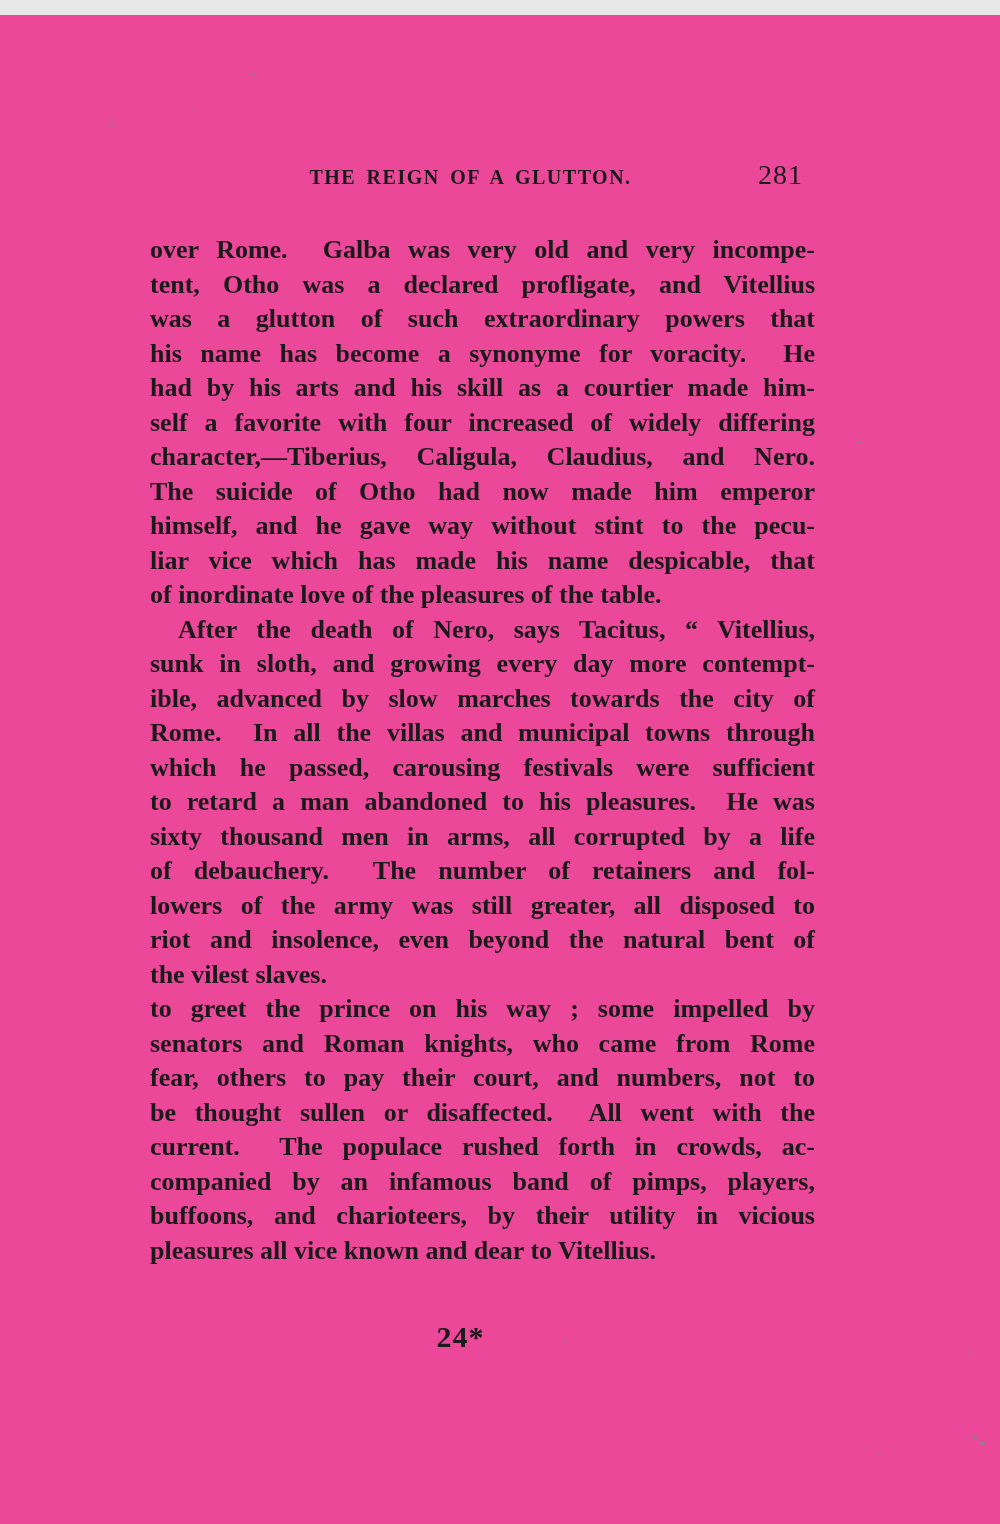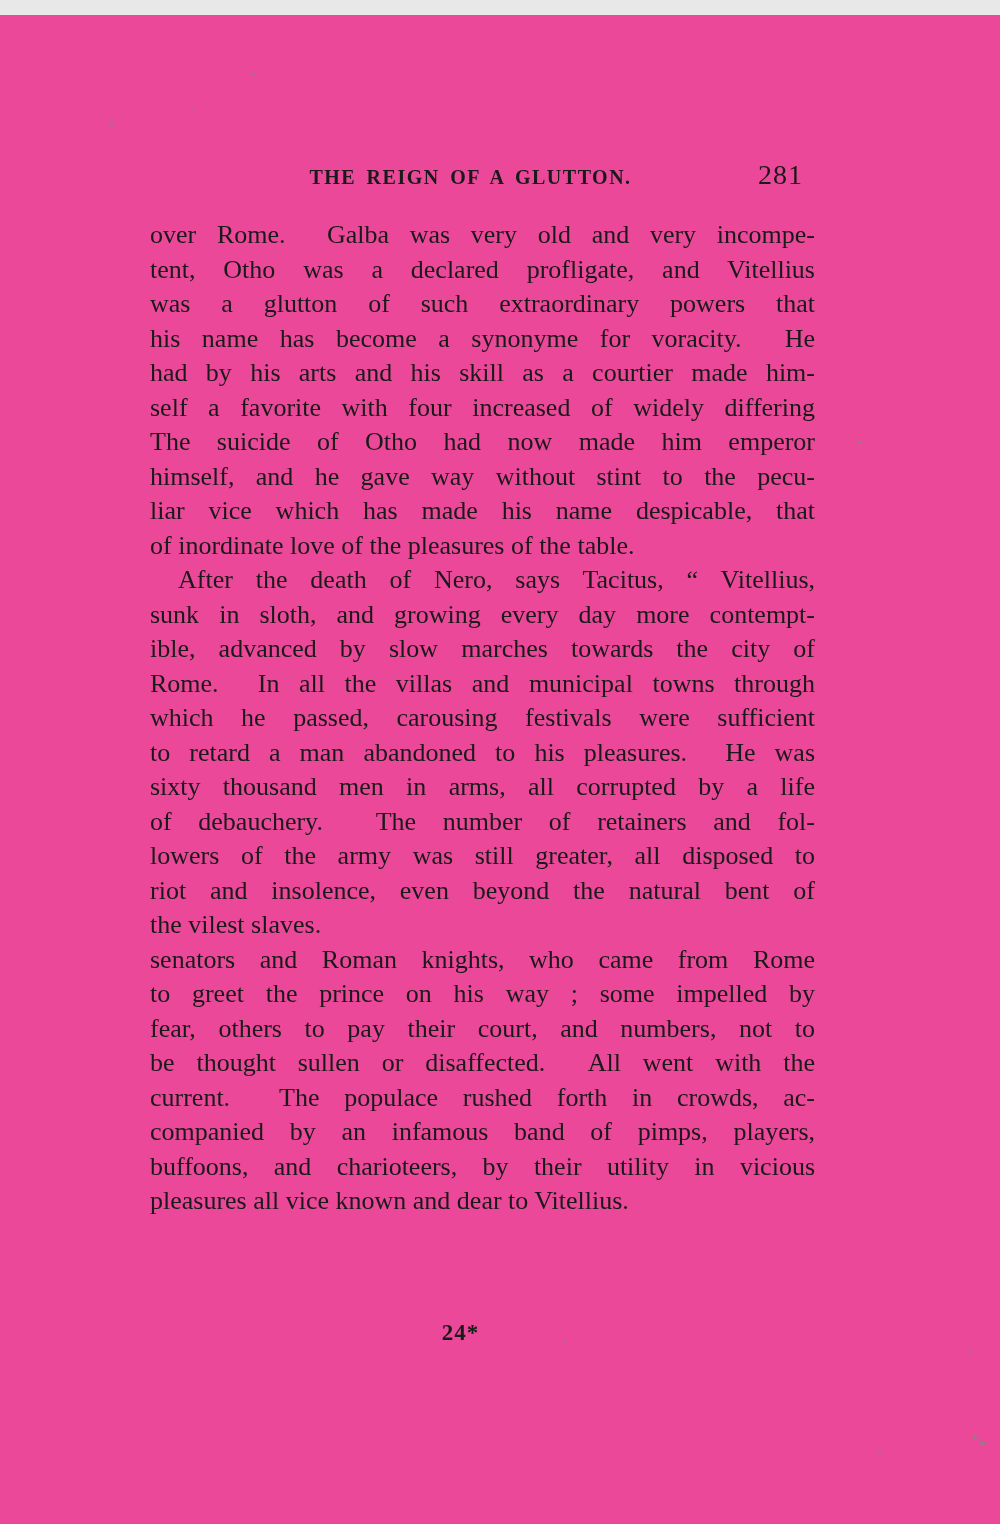--- a/index.html
+++ b/index.html
@@ -14,34 +14,34 @@
   }
   .header { position:absolute; top:144px; left:150px; width:665px; height:38px; }
   .running-title {
     position:absolute; left:50%; top:7px; transform:translateX(-50%);
     margin-left:-12px;
     font-size:20px; font-weight:bold;
     letter-spacing:1.5px; word-spacing:4px;
     white-space:nowrap;
   }
   .page-number { position:absolute; right:12px; top:0px; font-size:28px; letter-spacing:1px; }
-  .body-block { position:absolute; top:203px; left:150px; width:665px; }
+  .body-block { position:absolute; top:218px; left:150px; width:665px;font-weight:bold; }
   .tl {
     height:34.5px; line-height:34.5px;
     font-size:26px;
     text-align:justify;
     text-align-last:justify;
     white-space:normal;
   }
   .tl.lastline { text-align-last:left; }
   .tl.indent { text-indent:28px; }
   .sig {
     position:absolute; top:1305px; left:150px; width:665px;
     text-align:center; padding-right:44px; box-sizing:border-box;
-    font-size:23px; font-weight:bold; letter-spacing:1px;
+    font-size:30px; font-weight:bold; letter-spacing:1px;
   }
   .speck { position:absolute; background:#858585; border-radius:50%; }
 </style>
 </head>
 <body>
 
 <div class="page">
 
   <div class="header">
     <span class="running-title">THE REIGN OF A GLUTTON.</span>
@@ -50,20 +50,21 @@
 
   <div class="body-block">
 
     <div>
       <div class="tl">over Rome.&nbsp; Galba was very old and very incompe-</div>
       <div class="tl">tent, Otho was a declared profligate, and Vitellius</div>
       <div class="tl">was a glutton of such extraordinary powers that</div>
       <div class="tl">his name has become a synonyme for voracity.&nbsp; He</div>
       <div class="tl">had by his arts and his skill as a courtier made him-</div>
       <div class="tl">self a favorite with four increased of widely differing</div>
+      <div class="tl">character,—Tiberius, Caligula, Claudius, and Nero.</div>
       <div class="tl">The suicide of Otho had now made him emperor</div>
       <div class="tl">himself, and he gave way without stint to the pecu-</div>
       <div class="tl">liar vice which has made his name despicable, that</div>
       <div class="tl lastline">of inordinate love of the pleasures of the table.</div>
     </div>
 
     <div>
       <div class="tl indent">After the death of Nero, says Tacitus, “ Vitellius,</div>
       <div class="tl">sunk in sloth, and growing every day more contempt-</div>
       <div class="tl">ible, advanced by slow marches towards the city of</div>
@@ -71,22 +72,22 @@
       <div class="tl">which he passed, carousing festivals were sufficient</div>
       <div class="tl">to retard a man abandoned to his pleasures.&nbsp; He was</div>
       <div class="tl">sixty thousand men in arms, all corrupted by a life</div>
       <div class="tl">of debauchery.&nbsp; The number of retainers and fol-</div>
       <div class="tl">lowers of the army was still greater, all disposed to</div>
       <div class="tl">riot and insolence, even beyond the natural bent of</div>
       <div class="tl lastline">the vilest slaves.</div>
     </div>
 
     <div>
+      <div class="tl">to greet the prince on his way ; some impelled by</div>
       <div class="tl">senators and Roman knights, who came from Rome</div>
-      <div class="tl">to greet the prince on his way ; some impelled by</div>
       <div class="tl">fear, others to pay their court, and numbers, not to</div>
       <div class="tl">be thought sullen or disaffected.&nbsp; All went with the</div>
       <div class="tl">current.&nbsp; The populace rushed forth in crowds, ac-</div>
       <div class="tl">companied by an infamous band of pimps, players,</div>
       <div class="tl">buffoons, and charioteers, by their utility in vicious</div>
       <div class="tl lastline">pleasures all vice known and dear to Vitellius.</div>
     </div>
 
   </div>
 

